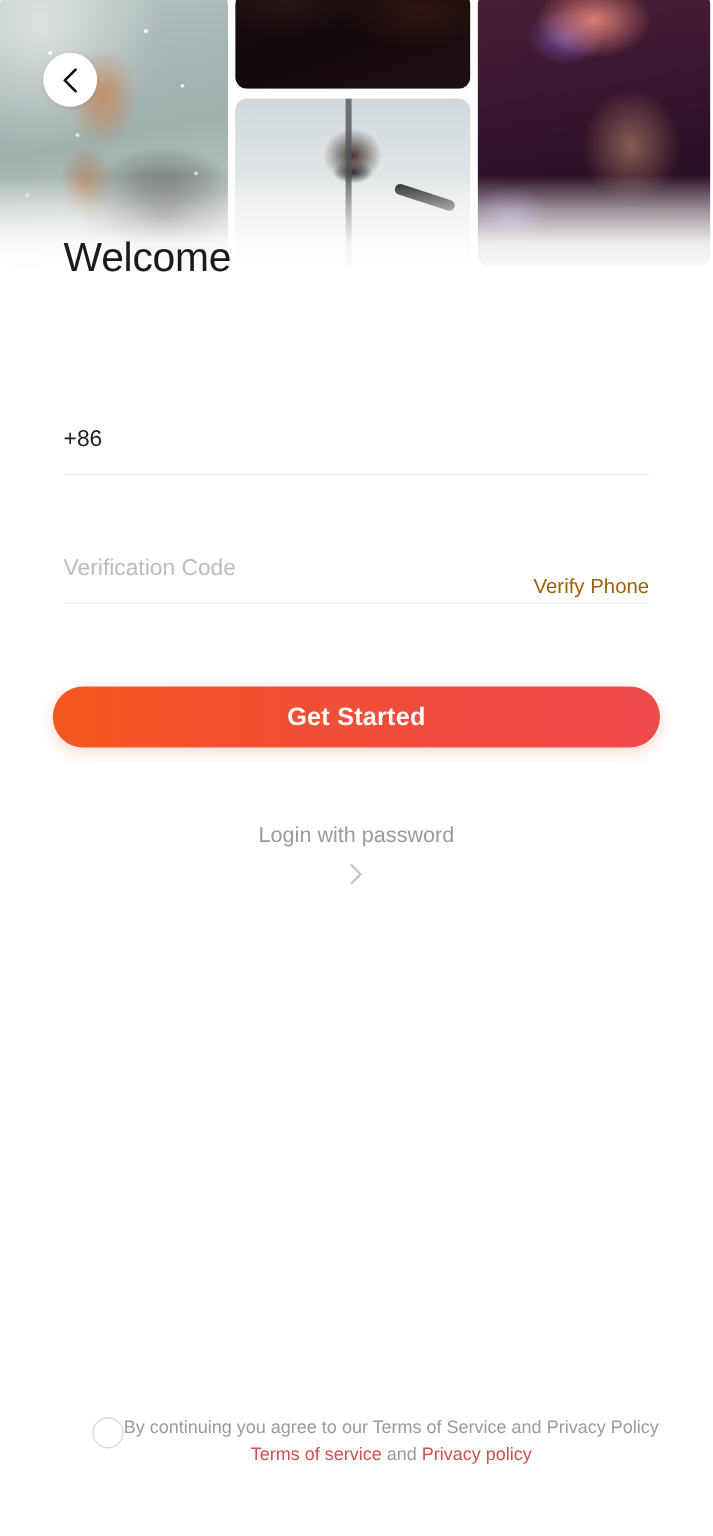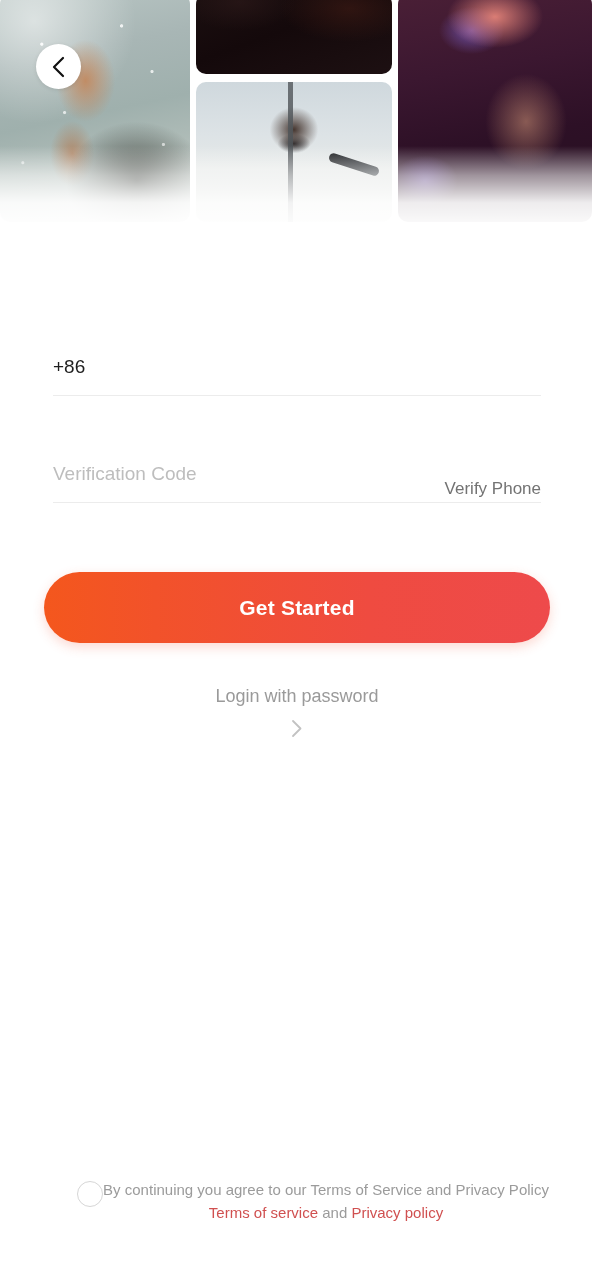--- a/index.html
+++ b/index.html
@@ -211,33 +211,33 @@
     font-size: 19px;
     color: #1f1f1f;
     flex: 1 1 auto;
     padding: 0;
     height: 100%;
   }
   .text-input::placeholder { color: #bdbdbd; }
 
   .verify-link {
     font-size: 17px;
-    color: #737373;
+    color: #a16207;
     white-space: nowrap;
     cursor: pointer;
     padding-left: 14px;
     margin-top: 30px;
   }
 
   
   .cta {
     position: absolute;
     left: 44px; top: 572px;
     width: 506px;
-    height: 71px;
+    height: 51px;
     border: none;
     border-radius: 36px;
     background: linear-gradient(90deg, #f4571d 0%, #f2522a 22%, #ef4b40 64%, #ee4a4b 100%);
     color: #ffffff;
     font-family: "Liberation Sans", sans-serif;
     font-size: 21px;
     font-weight: bold;
     letter-spacing: 0.2px;
     cursor: pointer;
     box-shadow: 0 4px 12px rgba(240,80,50,0.22);
@@ -324,20 +324,21 @@
   </div>
 
   <div class="back-btn">
     <span>
       <svg width="17" height="24" viewBox="0 0 17 24" fill="none">
         <path d="M13 3 L4 12 L13 21" stroke="#111111" stroke-width="2.2" stroke-linecap="round" stroke-linejoin="round"></path>
       </svg>
     </span>
   </div>
 
+  <div class="page-title">Welcome</div>
 
   <div class="field field-phone">
     <span class="country-code">+86</span>
   </div>
 
   <div class="field field-code">
     <input class="text-input" type="text" placeholder="Verification Code" style="">
     <span class="verify-link">Verify Phone</span>
   </div>
 

